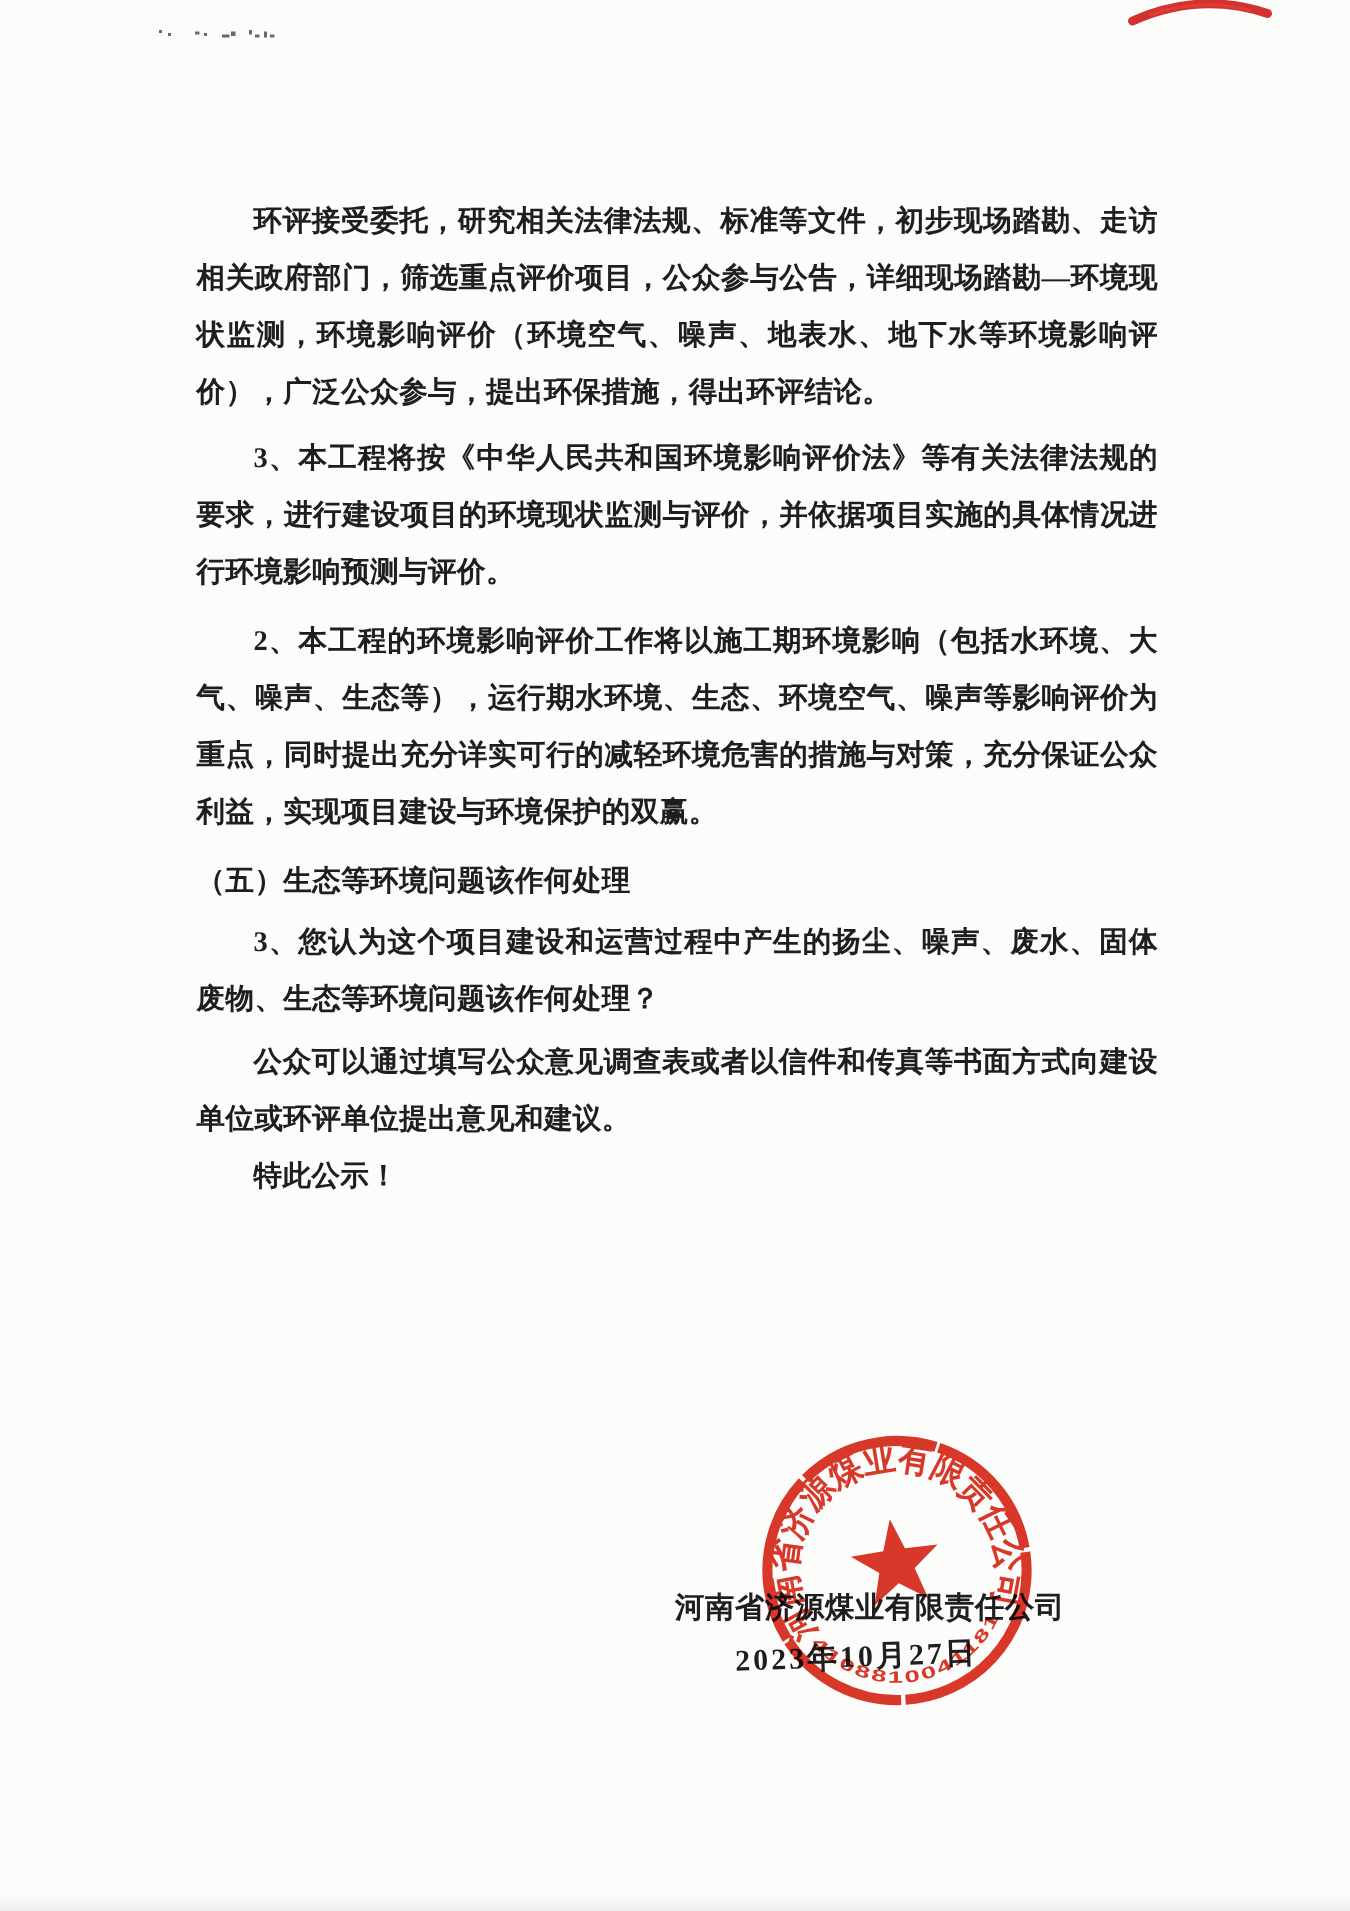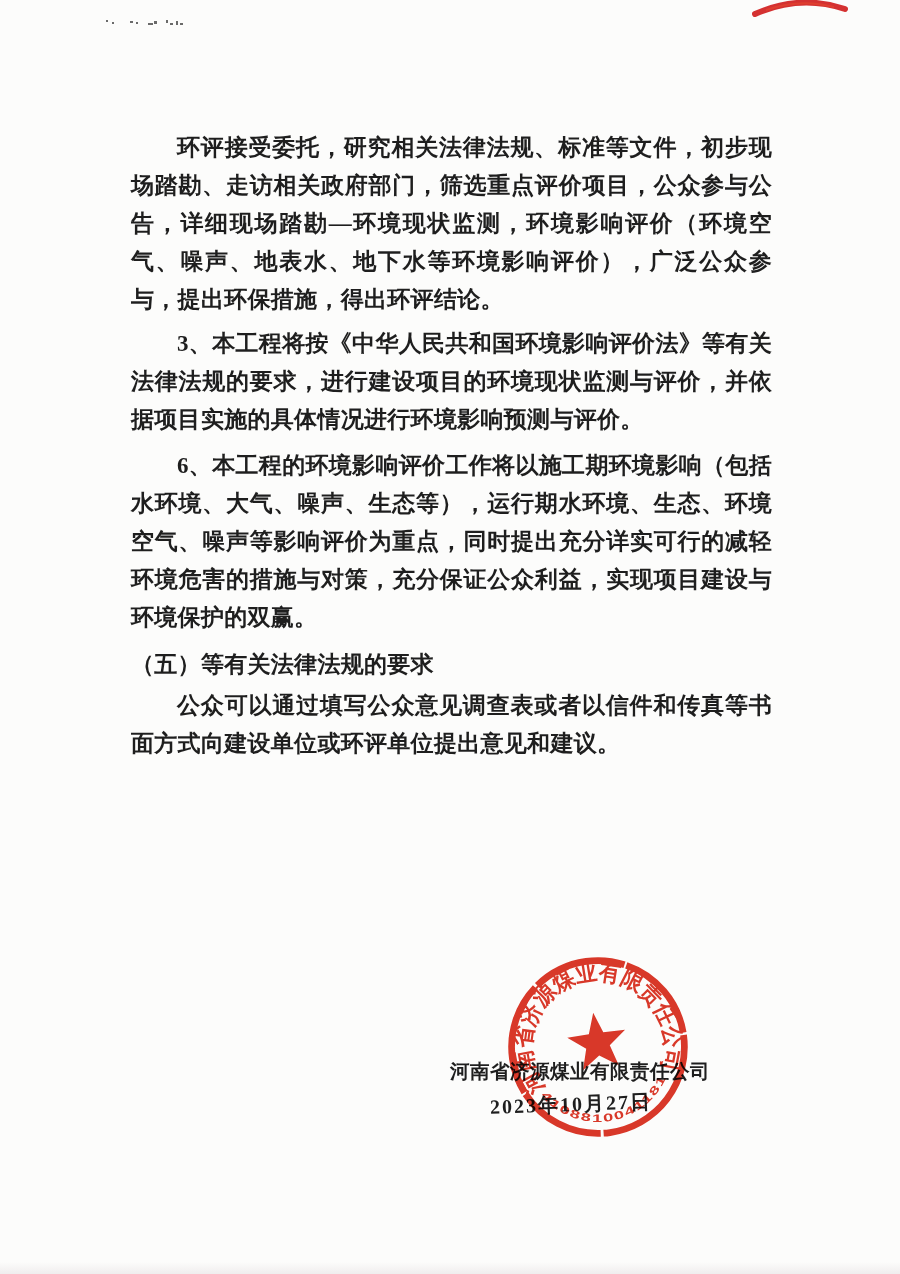--- a/index.html
+++ b/index.html
@@ -5,21 +5,21 @@
   html,body{margin:0;padding:0;background:#e8e8e8;}
   .page{
     position:relative;width:900px;height:1274px;margin:0 auto;
     background:#fcfcfb;overflow:hidden;
     font-family:"Liberation Serif","DejaVu Serif",serif;
     color:#1e1e1e;
   }
   
   .doc{
     position:absolute;left:131px;top:129px;width:641px;
-    font-size:23px;line-height:38px;text-align:justify;
+    font-size:19px;line-height:38px;text-align:justify;
     letter-spacing:.3px;
   }
   .doc p{margin:0;text-indent:2em;font-weight:600;}
   .doc p.plain{font-weight:600;}
   .doc .h{margin:0;text-indent:0;font-weight:800;font-family:"Liberation Sans","DejaVu Sans",sans-serif;}
   .mt1{margin-top:1px !important;}
   .mt3{margin-top:3px !important;}
   .mt4{margin-top:4px !important;}
   .mt6{margin-top:6px !important;}
   .mt8{margin-top:8px !important;}
@@ -69,23 +69,25 @@
   </svg>
 
   <svg class="bleed-mark" width="98" height="18" viewBox="0 0 98 18">
     <path d="M3,14 Q48,-6 93,9" fill="none" stroke="#d01f1f" stroke-width="6" stroke-linecap="round" opacity="0.92"></path>
     <path d="M14,10 Q48,-2 82,7" fill="none" stroke="#e2452f" stroke-width="2" opacity="0.7"></path>
   </svg>
 
   <div class="doc">
     <p class="plain">环评接受委托，研究相关法律法规、标准等文件，初步现场踏勘、走访相关政府部门，筛选重点评价项目，公众参与公告，详细现场踏勘—环境现状监测，环境影响评价（环境空气、噪声、地表水、地下水等环境影响评价），广泛公众参与，提出环保措施，得出环评结论。</p>
     <p class="plain mt6">3、本工程将按《中华人民共和国环境影响评价法》等有关法律法规的要求，进行建设项目的环境现状监测与评价，并依据项目实施的具体情况进行环境影响预测与评价。</p>
-    <p class="plain mt8">6、本工程的环境影响评价工作将以施工期环境影响（包括水环境、大气、噪声、生态等），运行期水环境、生态、环境空气、噪声等影响评价为重点，同时提出充分详实可行的减轻环境危害的措施与对策，充分保证公众利益，实现项目建设与环境保护的双赢。</p>
-    <p class="h mt8">（五）等有关法律法规的要求</p>
+    <p class="plain mt8">2、本工程的环境影响评价工作将以施工期环境影响（包括水环境、大气、噪声、生态等），运行期水环境、生态、环境空气、噪声等影响评价为重点，同时提出充分详实可行的减轻环境危害的措施与对策，充分保证公众利益，实现项目建设与环境保护的双赢。</p>
+    <p class="h mt8">（五）生态等环境问题该作何处理</p>
+    <p class="plain mt3">3、您认为这个项目建设和运营过程中产生的扬尘、噪声、废水、固体废物、生态等环境问题该作何处理？</p>
     <p class="plain mt4">公众可以通过填写公众意见调查表或者以信件和传真等书面方式向建设单位或环评单位提出意见和建议。</p>
+    <p class="plain">特此公示！</p>
   </div>
 
   <div class="sig-company">河南省济源煤业有限责任公司</div>
   <div class="sig-date">2023年10月27日</div>
 
   <div class="seal">
     <svg viewBox="0 0 200 200">
       <defs>
         <path id="sealArc" d="M 39.4,135 A 70,70 0 1 1 160.6,135" fill="none"></path>
         <path id="codeArc" d="M 29.3,133 A 78,78 0 0 0 170.7,133" fill="none"></path>

